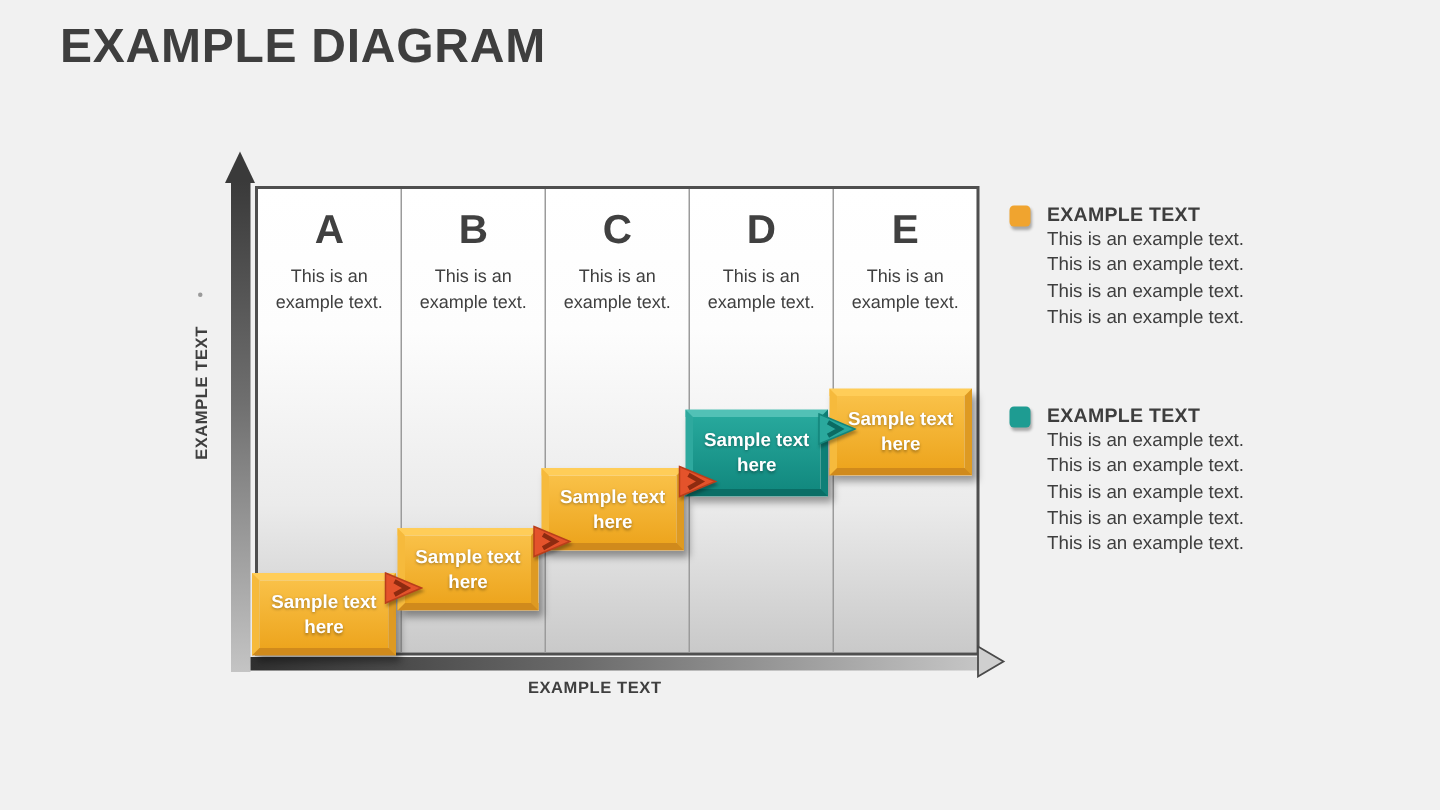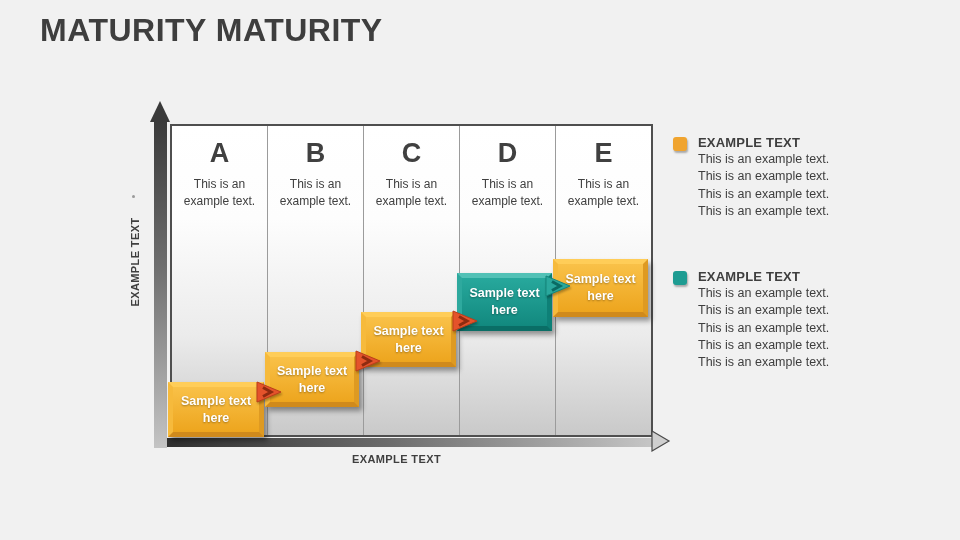--- a/index.html
+++ b/index.html
@@ -101,21 +101,21 @@
   .lt-2{top:269px;}
   .legend-lines{position:absolute;left:698px;font-size:12.5px;line-height:17.3px;color:#3E3E3E;}
   .ll-1{top:151px;}
   .ll-2{top:285px;}
 </style>
 </head>
 <body>
 
 <div class="stage">
 
-  <div class="slide-title">MATURITY MATURITY</div>
+  <div class="slide-title">EXAMPLE DIAGRAM</div>
 
   <div class="artifact-dot"></div>
 
   <div class="y-axis-arrow"></div>
   <div class="y-axis-line"></div>
   <div class="y-axis-label">EXAMPLE TEXT</div>
 
   <div class="chart">
     <div class="column">
       <div class="column-letter">A</div>

